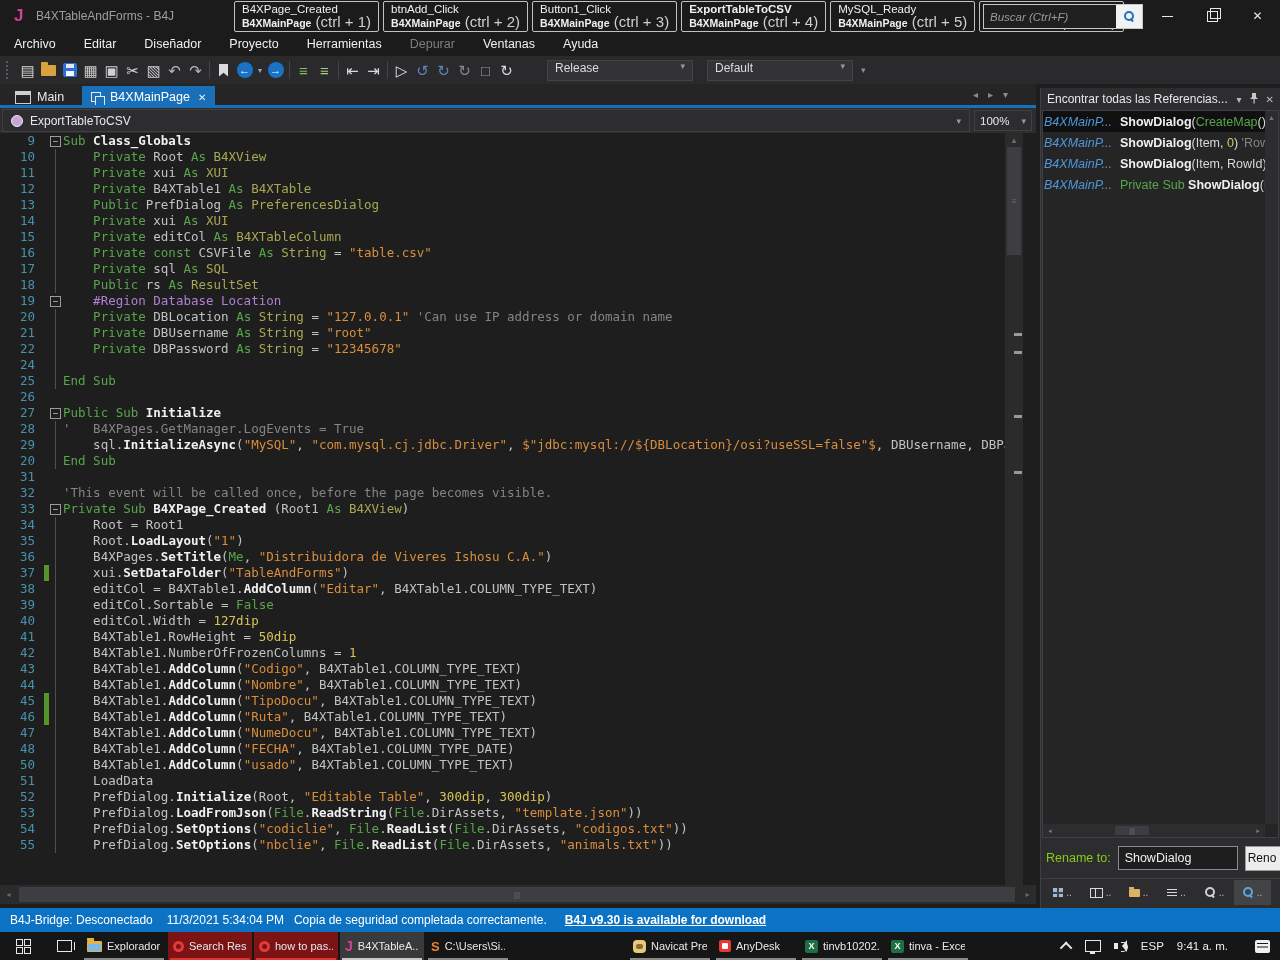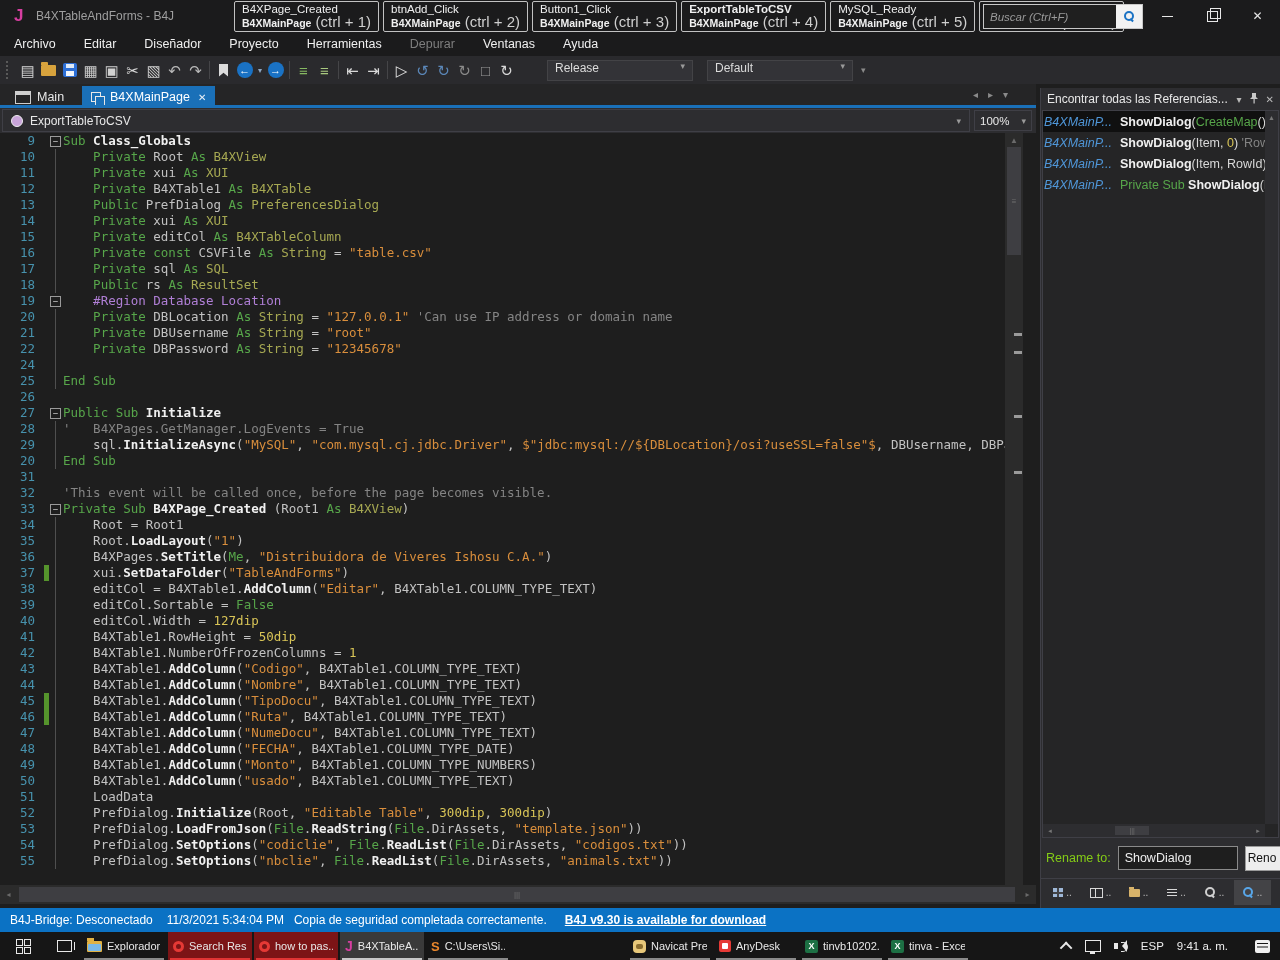--- a/index.html
+++ b/index.html
@@ -426,21 +426,20 @@
         <div class="cl"><span class="ln">39</span><span class="chg"></span><span class="fold g"></span><span class="code"><span class="tok-id">	editCol.Sortable = </span><span class="tok-kw">False</span></span></div>
         <div class="cl"><span class="ln">40</span><span class="chg"></span><span class="fold g"></span><span class="code"><span class="tok-id">	editCol.Width = </span><span class="tok-num">127dip</span></span></div>
         <div class="cl"><span class="ln">41</span><span class="chg"></span><span class="fold g"></span><span class="code"><span class="tok-id">	B4XTable1.RowHeight = </span><span class="tok-num">50dip</span></span></div>
         <div class="cl"><span class="ln">42</span><span class="chg"></span><span class="fold g"></span><span class="code"><span class="tok-id">	B4XTable1.NumberOfFrozenColumns = </span><span class="tok-num">1</span></span></div>
         <div class="cl"><span class="ln">43</span><span class="chg"></span><span class="fold g"></span><span class="code"><span class="tok-id">	B4XTable1.</span><span class="tok-m">AddColumn</span><span class="tok-id">(</span><span class="tok-str">"Codigo"</span><span class="tok-id">, B4XTable1.COLUMN_TYPE_TEXT)</span></span></div>
         <div class="cl"><span class="ln">44</span><span class="chg"></span><span class="fold g"></span><span class="code"><span class="tok-id">	B4XTable1.</span><span class="tok-m">AddColumn</span><span class="tok-id">(</span><span class="tok-str">"Nombre"</span><span class="tok-id">, B4XTable1.COLUMN_TYPE_TEXT)</span></span></div>
         <div class="cl"><span class="ln">45</span><span class="chg on"></span><span class="fold g"></span><span class="code"><span class="tok-id">	B4XTable1.</span><span class="tok-m">AddColumn</span><span class="tok-id">(</span><span class="tok-str">"TipoDocu"</span><span class="tok-id">, B4XTable1.COLUMN_TYPE_TEXT)</span></span></div>
         <div class="cl"><span class="ln">46</span><span class="chg on"></span><span class="fold g"></span><span class="code"><span class="tok-id">	B4XTable1.</span><span class="tok-m">AddColumn</span><span class="tok-id">(</span><span class="tok-str">"Ruta"</span><span class="tok-id">, B4XTable1.COLUMN_TYPE_TEXT)</span></span></div>
         <div class="cl"><span class="ln">47</span><span class="chg"></span><span class="fold g"></span><span class="code"><span class="tok-id">	B4XTable1.</span><span class="tok-m">AddColumn</span><span class="tok-id">(</span><span class="tok-str">"NumeDocu"</span><span class="tok-id">, B4XTable1.COLUMN_TYPE_TEXT)</span></span></div>
         <div class="cl"><span class="ln">48</span><span class="chg"></span><span class="fold g"></span><span class="code"><span class="tok-id">	B4XTable1.</span><span class="tok-m">AddColumn</span><span class="tok-id">(</span><span class="tok-str">"FECHA"</span><span class="tok-id">, B4XTable1.COLUMN_TYPE_DATE)</span></span></div>
-        <div class="cl"><span class="ln">49</span><span class="chg"></span><span class="fold g"></span><span class="code"><span class="tok-id">	B4XTable1.</span><span class="tok-m">AddColumn</span><span class="tok-id">(</span><span class="tok-str">"Monto"</span><span class="tok-id">, B4XTable1.COLUMN_TYPE_NUMBERS)</span></span></div>
         <div class="cl"><span class="ln">50</span><span class="chg"></span><span class="fold g"></span><span class="code"><span class="tok-id">	B4XTable1.</span><span class="tok-m">AddColumn</span><span class="tok-id">(</span><span class="tok-str">"usado"</span><span class="tok-id">, B4XTable1.COLUMN_TYPE_TEXT)</span></span></div>
         <div class="cl"><span class="ln">51</span><span class="chg"></span><span class="fold g"></span><span class="code"><span class="tok-id">	LoadData</span></span></div>
         <div class="cl"><span class="ln">52</span><span class="chg"></span><span class="fold g"></span><span class="code"><span class="tok-id">	PrefDialog.</span><span class="tok-m">Initialize</span><span class="tok-id">(Root, </span><span class="tok-str">"Editable Table"</span><span class="tok-id">, </span><span class="tok-num">300dip</span><span class="tok-id">, </span><span class="tok-num">300dip</span><span class="tok-id">)</span></span></div>
         <div class="cl"><span class="ln">53</span><span class="chg"></span><span class="fold g"></span><span class="code"><span class="tok-id">	PrefDialog.</span><span class="tok-m">LoadFromJson</span><span class="tok-id">(</span><span class="tok-kw">File</span><span class="tok-id">.</span><span class="tok-m">ReadString</span><span class="tok-id">(</span><span class="tok-kw">File</span><span class="tok-id">.DirAssets, </span><span class="tok-str">"template.json"</span><span class="tok-id">))</span></span></div>
         <div class="cl"><span class="ln">54</span><span class="chg"></span><span class="fold g"></span><span class="code"><span class="tok-id">	PrefDialog.</span><span class="tok-m">SetOptions</span><span class="tok-id">(</span><span class="tok-str">"codiclie"</span><span class="tok-id">, </span><span class="tok-kw">File</span><span class="tok-id">.</span><span class="tok-m">ReadList</span><span class="tok-id">(</span><span class="tok-kw">File</span><span class="tok-id">.DirAssets, </span><span class="tok-str">"codigos.txt"</span><span class="tok-id">))</span></span></div>
         <div class="cl"><span class="ln">55</span><span class="chg"></span><span class="fold g"></span><span class="code"><span class="tok-id">	PrefDialog.</span><span class="tok-m">SetOptions</span><span class="tok-id">(</span><span class="tok-str">"nbclie"</span><span class="tok-id">, </span><span class="tok-kw">File</span><span class="tok-id">.</span><span class="tok-m">ReadList</span><span class="tok-id">(</span><span class="tok-kw">File</span><span class="tok-id">.DirAssets, </span><span class="tok-str">"animals.txt"</span><span class="tok-id">))</span></span></div>
       </div>
   </div>
 
   <div class="vscroll">

